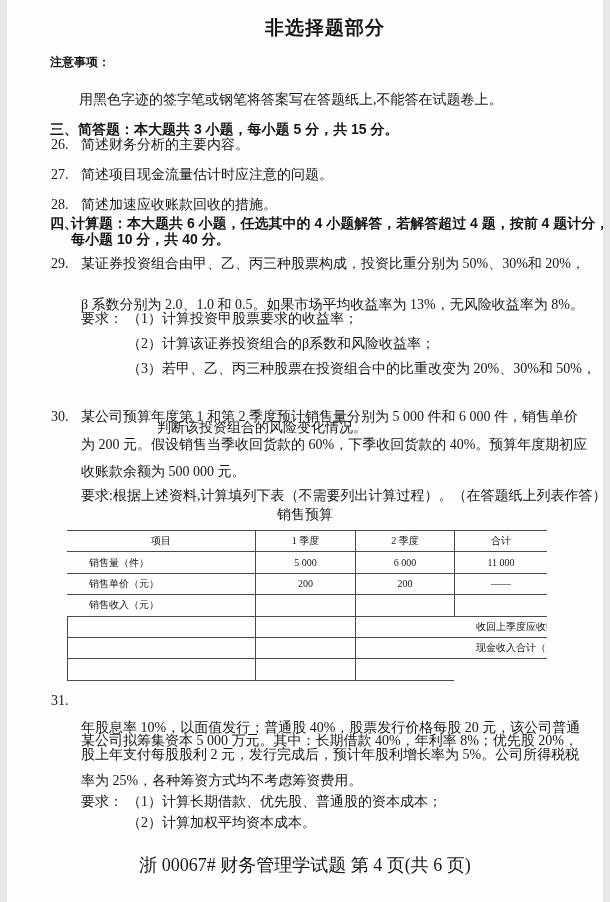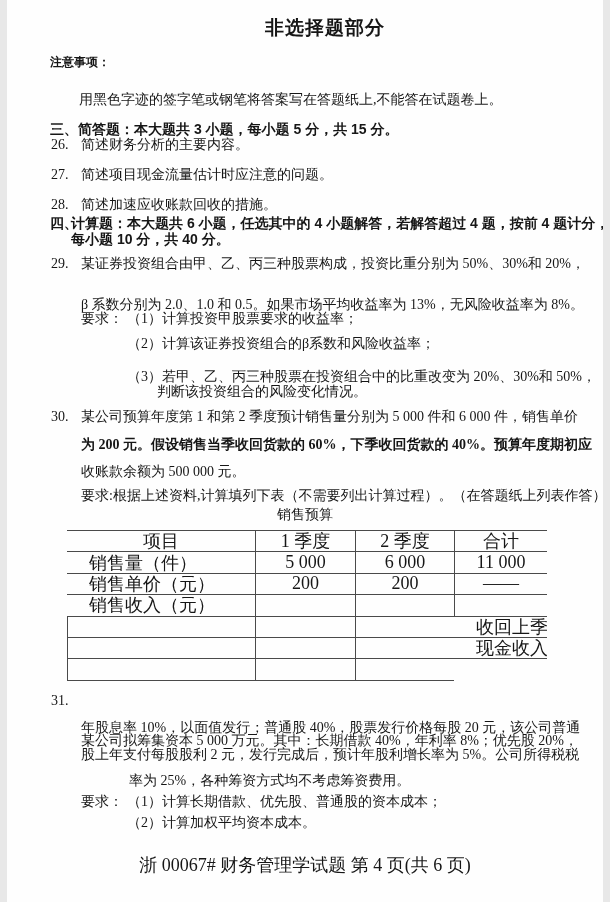--- a/index.html
+++ b/index.html
@@ -17,33 +17,33 @@
   .hei{font-family:"Liberation Sans","DejaVu Sans",sans-serif;font-weight:700;}
   .title{
     left:40px;right:0;top:17px;
     text-align:center;
     font-size:19px;
     letter-spacing:1px;
   }
   .qnum{left:44px;}
   .qtext{left:74px;}
   .req-item{left:120px;text-align:center;}
-  .req-cont{left:150px;}
+  .req-cont{left:150px;margin-top:36px;}
   .sec4-text{left:64px;line-height:16.5px;}
   
   .btable{
     position:absolute;
     left:60px;top:530px;
     width:480px;
     display:grid;
     grid-template-columns:188px 100px 99px 93px;
     grid-auto-rows:21.4px;
     border-top:1px solid #4a4a4a;
     border-bottom:0;
-    font-size:18px;
+    font-size:10px;
   }
   .tc{
     border-bottom:1px solid #4a4a4a;
     display:flex;align-items:center;justify-content:center;
     overflow:hidden;white-space:nowrap;
   }
   .tc.vline{border-left:1px solid #4a4a4a;}
   .tc.rowlabel{justify-content:flex-start;padding-left:22px;}
   .table-title{left:0;right:0;top:507px;text-align:center;}
   .footer{left:0;right:0;top:855px;text-align:center;font-size:18px;}
@@ -72,26 +72,26 @@
   <div class="abs hei" style="left:43px;top:215px;">四、</div>
   <div class="abs hei sec4-text" style="top:215px;">计算题：本大题共 6 小题，任选其中的 4 小题解答，若解答超过 4 题，按前 4 题计分，</div>
   <div class="abs hei sec4-text" style="top:231px;">每小题 10 分，共 40 分。</div>
 
   <div class="abs qnum" style="top:256px;">29.</div>
   <div class="abs qtext" style="top:256px;">某证券投资组合由甲、乙、丙三种股票构成，投资比重分别为 50%、30%和 20%，</div>
   <div class="abs qtext" style="top:284px;margin-top:13px;">β 系数分别为 2.0、1.0 和 0.5。如果市场平均收益率为 13%，无风险收益率为 8%。</div>
   <div class="abs qtext" style="top:311px;">要求：</div>
   <div class="abs req-item" style="top:311px;">（1）计算投资甲股票要求的收益率；</div>
   <div class="abs req-item" style="top:336px;">（2）计算该证券投资组合的β系数和风险收益率；</div>
-  <div class="abs req-item" style="top:361px;margin-top:8px;">（3）若甲、乙、丙三种股票在投资组合中的比重改变为 20%、30%和 50%，</div>
+  <div class="abs req-item" style="top:361px;">（3）若甲、乙、丙三种股票在投资组合中的比重改变为 20%、30%和 50%，</div>
   <div class="abs req-cont" style="top:384px;">判断该投资组合的风险变化情况。</div>
 
   <div class="abs qnum" style="top:409px;">30.</div>
   <div class="abs qtext" style="top:409px;">某公司预算年度第 1 和第 2 季度预计销售量分别为 5 000 件和 6 000 件，销售单价</div>
-  <div class="abs qtext" style="top:437px;font-weight:bold;">为 200 元。假设销售当季收回货款的 60%，下季收回货款的 40%。预算年度期初应</div>
+  <div class="abs qtext" style="top:437px;">为 200 元。假设销售当季收回货款的 60%，下季收回货款的 40%。预算年度期初应</div>
   <div class="abs qtext" style="top:464px;">收账款余额为 500 000 元。</div>
   <div class="abs qtext" style="top:488px;">要求:根据上述资料,计算填列下表（不需要列出计算过程）。（在答题纸上列表作答）</div>
   <div class="abs table-title">销售预算</div>
 
   <div class="btable">
     <div class="tc">项目</div>
     <div class="tc vline">1 季度</div>
     <div class="tc vline">2 季度</div>
     <div class="tc vline">合计</div>
 
@@ -122,20 +122,20 @@
     <div class="tc rowlabel">现金收入合计（元）</div>
     <div class="tc vline"></div>
     <div class="tc vline"></div>
     <div class="tc vline"></div>
   </div>
 
   <div class="abs qnum" style="top:693px;">31.</div>
   <div class="abs qtext" style="top:733px;">某公司拟筹集资本 5 000 万元。其中：长期借款 40%，年利率 8%；优先股 20%，</div>
   <div class="abs qtext" style="top:720px;">年股息率 10%，以面值发行；普通股 40%，股票发行价格每股 20 元，该公司普通</div>
   <div class="abs qtext" style="top:747px;">股上年支付每股股利 2 元，发行完成后，预计年股利增长率为 5%。公司所得税税</div>
-  <div class="abs qtext" style="top:773px;margin-left:48px;">率为 25%，各种筹资方式均不考虑筹资费用。</div>
+  <div class="abs qtext" style="top:773px;">率为 25%，各种筹资方式均不考虑筹资费用。</div>
   <div class="abs qtext" style="top:794px;">要求：</div>
   <div class="abs req-item" style="top:794px;">（1）计算长期借款、优先股、普通股的资本成本；</div>
   <div class="abs req-item" style="top:815px;">（2）计算加权平均资本成本。</div>
 
   <div class="abs footer">浙 00067# 财务管理学试题 第 4 页(共 6 页)</div>
 
 </div>
 
 </body></html>

